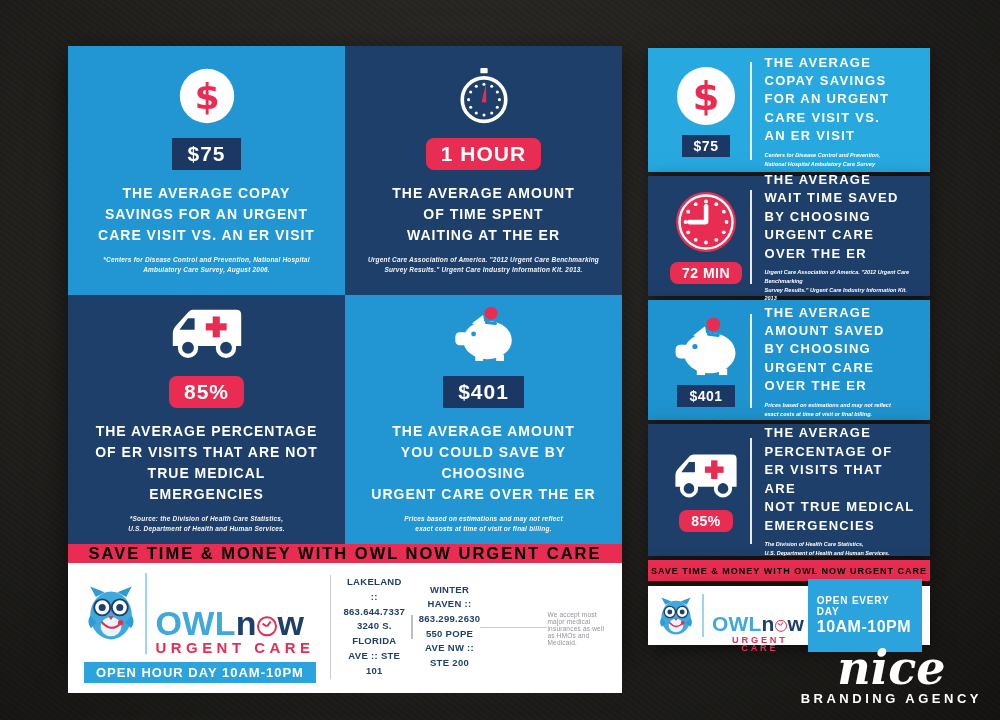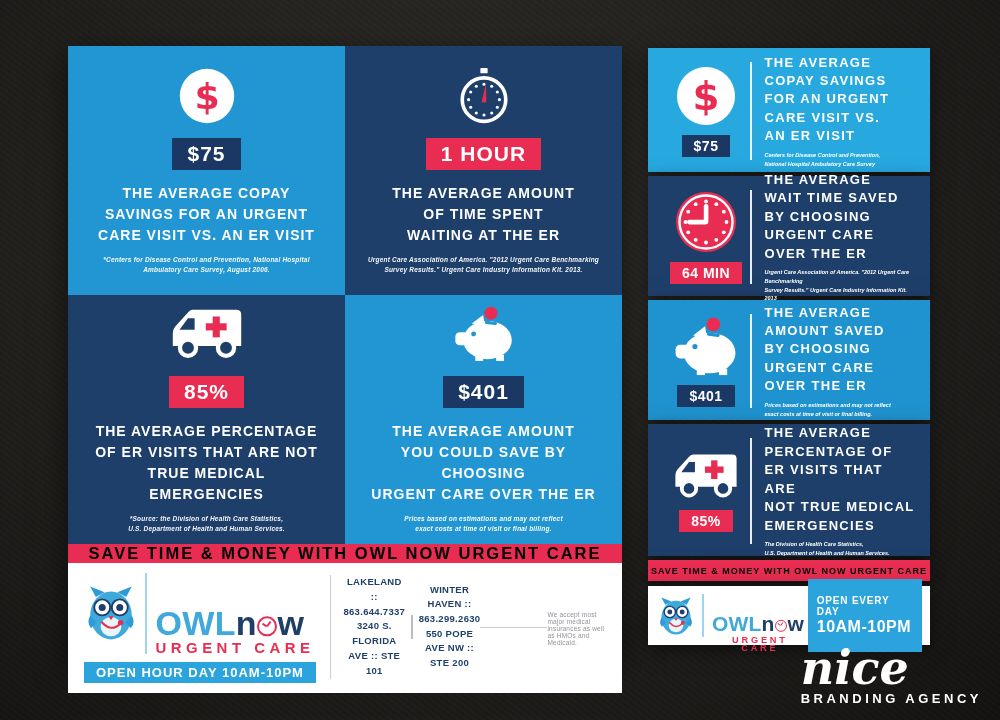--- a/index.html
+++ b/index.html
@@ -16,21 +16,21 @@
   
   .left-poster{position:absolute;left:68px;top:46px;width:554px;height:617px;
     display:flex;flex-direction:column;box-shadow:0 8px 30px rgba(0,0,0,.6);z-index:2;}
   .quad-grid{display:grid;grid-template-columns:1fr 1fr;grid-template-rows:249px 249px;}
   .quad{display:flex;flex-direction:column;align-items:center;justify-content:center;
     text-align:center;color:#fff;padding:10px 22px;}
   .bg-mblue{background:var(--mblue);} .bg-mblue2{background:var(--mblue2);}
   .bg-lblue{background:var(--lblue);} .bg-navy{background:var(--navy);}
   .badge{display:inline-block;font-weight:bold;color:#fff;padding:4px 15px;
     font-size:21px;letter-spacing:1px;margin-top:13px;}
-  .badge-navy{background:var(--bnavy);} .badge-red{background:var(--red);}
+  .badge-navy{background:var(--bnavy);} .badge-red{background:var(--red);border-radius:8px;}
   .quad-heading{font-size:14px;font-weight:bold;letter-spacing:1px;line-height:1.5;
     margin-top:13px;white-space:pre-line;}
   .quad-footnote{font-size:6.5px;font-weight:bold;letter-spacing:.2px;line-height:1.5;
     margin-top:9px;white-space:pre-line;opacity:.95;font-style:italic;}
   .banner{background:var(--red);color:#000000;display:flex;align-items:center;justify-content:center;
     font-weight:bold;}
   .banner-left{height:31px;font-size:16.5px;letter-spacing:2px;}
 
   .footer-left{flex:1;background:var(--paper);display:flex;align-items:center;padding:8px 12px 10px 16px;}
   .logo-block{display:flex;flex-direction:column;align-items:center;}
@@ -79,21 +79,21 @@
   .banner-right{height:21px;font-size:9px;letter-spacing:1px;margin-top:2px;
     box-shadow:0 4px 14px rgba(0,0,0,.5);}
   .footer-right{background:var(--paper);height:59px;margin-top:5px;display:flex;align-items:center;
     padding:6px 8px 6px 10px;box-shadow:0 5px 18px rgba(0,0,0,.5);}
   .wordmark--sm{font-size:21px;}
   .open-badge-2{margin-left:auto;background:var(--obadge);color:#fff;padding:16px 9px;line-height:1.15;}
   .ob-l1{font-size:10px;font-weight:bold;letter-spacing:.8px;}
   .ob-l2{font-size:16px;font-weight:bold;letter-spacing:.5px;}
 
   
-  .nice-logo{position:absolute;right:18px;bottom:14px;color:#fff;z-index:2;}
+  .nice-logo{position:absolute;right:18px;bottom:14px;text-align:center;color:#fff;z-index:2;}
   .nice-name{font-family:"DejaVu Serif",serif;font-style:italic;font-weight:bold;font-size:46px;line-height:.9;}
   .nice-tagline{font-size:13px;font-weight:bold;letter-spacing:3.5px;margin-top:2px;}
 
   .icon-wrap{line-height:0;}
 </style>
 </head>
 <body>
 
 <div id="scene">
 
@@ -283,21 +283,21 @@
                 <circle cx="21.7" cy="49.8" r="1.9"></circle>
               <circle cx="14.2" cy="42.3" r="1.9"></circle>
                 <circle cx="11.5" cy="32" r="1.9"></circle>
               <circle cx="14.2" cy="21.7" r="1.9"></circle>
                 <circle cx="21.7" cy="14.2" r="1.9"></circle>
             </g>
             <rect x="29.8" y="14" width="4.6" height="20" rx="2.3" fill="#fff"></rect>
             <rect x="13" y="29.8" width="21" height="4.6" rx="2.3" fill="#fff"></rect>
           </svg>
         </span>
-        <span class="card-badge badge-red">64 MIN</span>
+        <span class="card-badge badge-red">72 MIN</span>
       </div>
       <span class="card-divider"></span>
       <div class="card-text-col">
         <h2 class="card-heading">THE AVERAGE
 WAIT TIME SAVED
 BY CHOOSING
 URGENT CARE
 OVER THE ER</h2>
         <p class="card-footnote">Urgent Care Association of America. "2012 Urgent Care Benchmarking
 Survey Results." Urgent Care Industry Information Kit. 2013</p>

